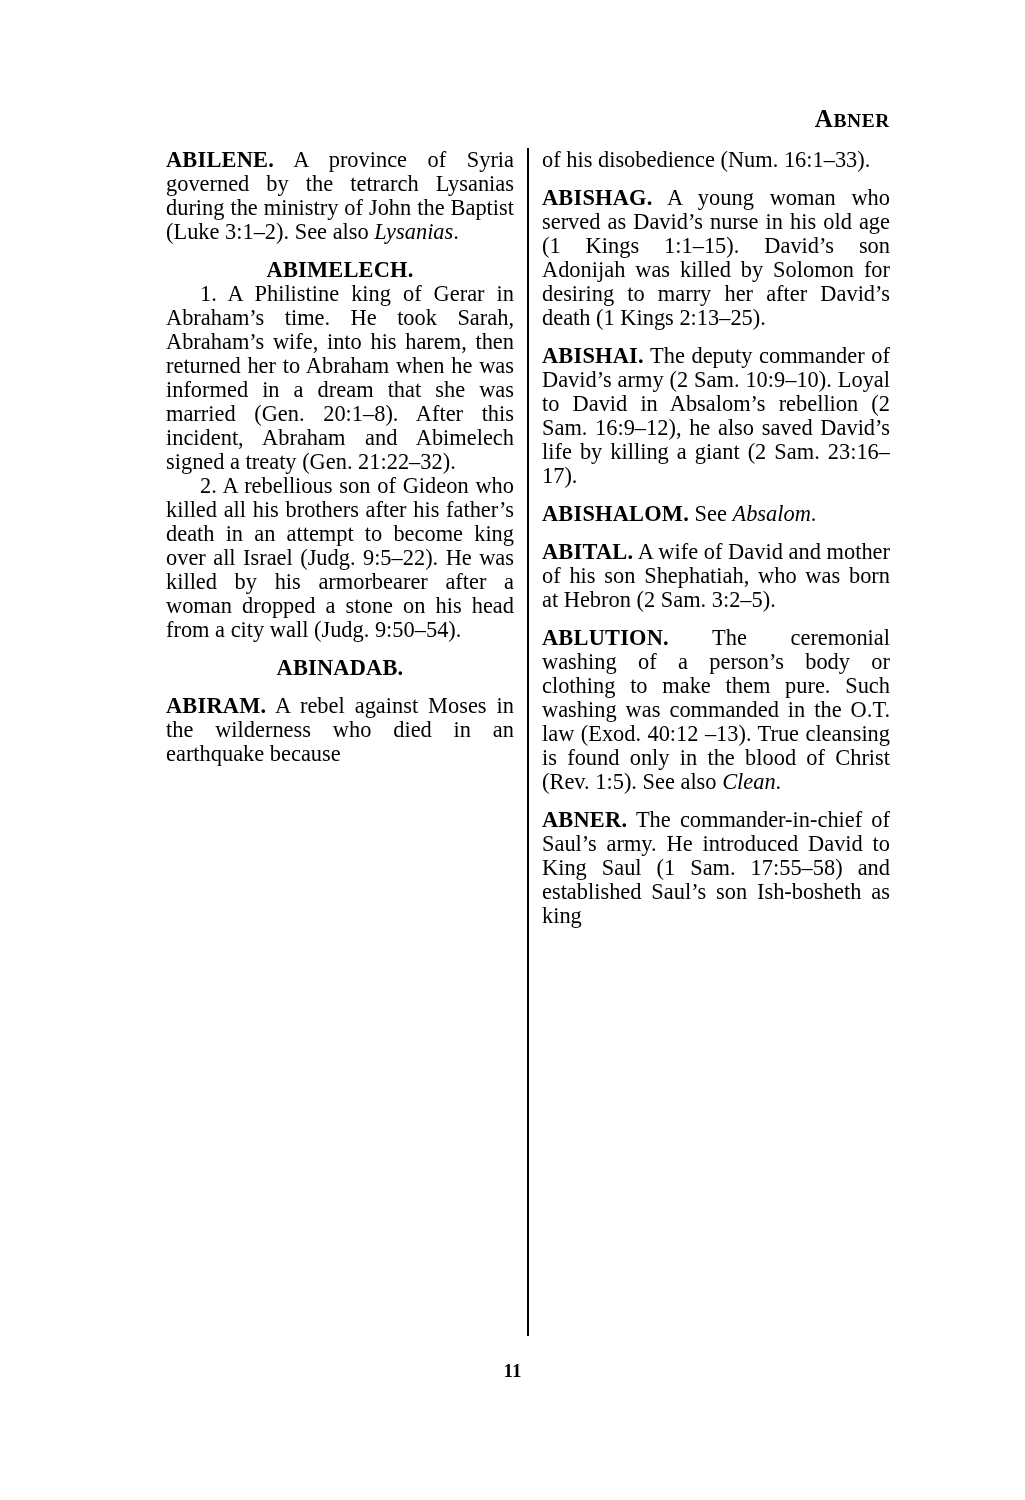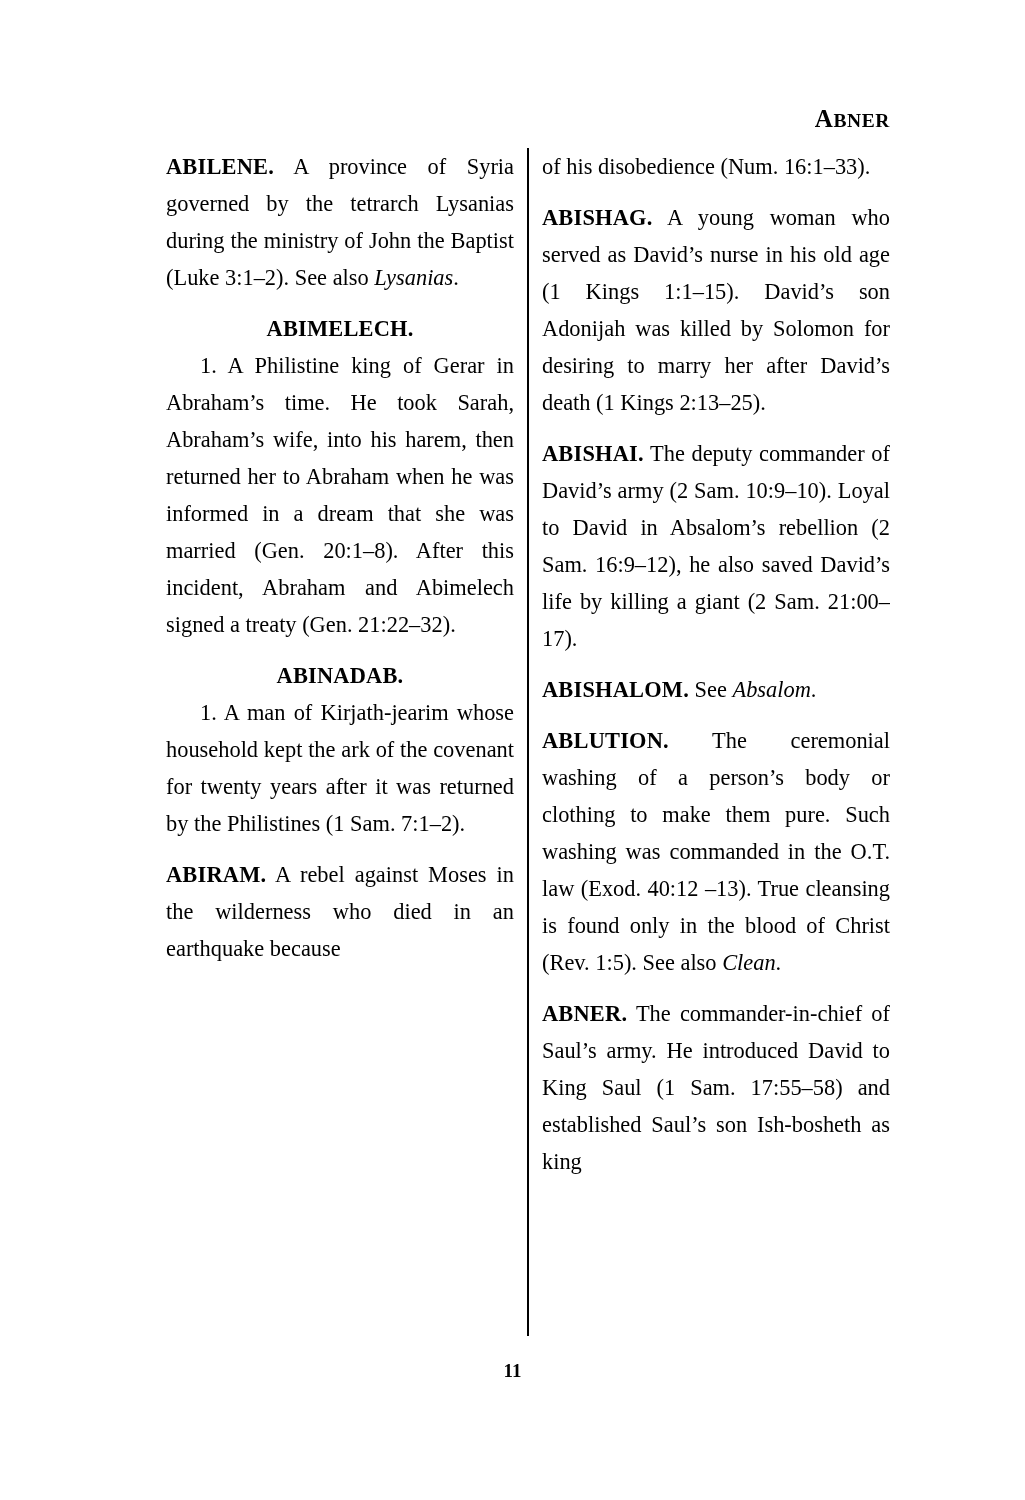--- a/index.html
+++ b/index.html
@@ -64,21 +64,21 @@
     top: 0px;
     width: 2px;
     height: 1188px;
     background: #000000;
   }
 
   
   .entry {
     margin: 0 0 0 0;
     font-size: 22.4px;
-    line-height: 37px;
+    line-height: 24px;
     text-align: justify;
     text-justify: inter-word;
     -webkit-hyphens: none;
     hyphens: none;
     word-spacing: 0px;
   }
   .entry + .entry {
     margin-top: 14px;
   }
   .entry.tight {
@@ -133,48 +133,51 @@
     <div class="col col-left">
 
       <p class="entry tight">
         <span class="headword">ABILENE.</span><span> A province of Syria governed by the tetrarch Lysanias during the ministry of John the Baptist (Luke 3:1–2). See also </span><span class="xref">Lysanias</span><span>.</span>
       </p>
 
       <p class="entry heading-only">
         <span class="headword">ABIMELECH.</span>
       </p>
       <p class="entry sense">1. A Philistine king of Gerar in Abraham’s time. He took Sarah, Abraham’s wife, into his harem, then returned her to Abraham when he was informed in a dream that she was married (Gen. 20:1–8). After this incident, Abraham and Abimelech signed a treaty (Gen. 21:22–32).</p>
+      <p class="entry sense">2.  A rebellious son of Gideon who killed all his brothers after his father’s death in an attempt to become king over all Israel (Judg. 9:5–22). He was killed by his armorbearer after a woman dropped a stone on his head from a city wall (Judg. 9:50–54).</p>
 
       <p class="entry heading-only">
         <span class="headword">ABINADAB.</span>
       </p>
-      <p class="entry sense">1. A man of Kirjath-jearim whose household kept the ark of the covenant for twenty years after it was returned by the Philistines (1 Sam. 7:1–2).</p>
 
       <p class="entry last-justified">
         <span class="headword">ABIRAM.</span><span> A rebel against Moses in the wilderness who died in an earthquake because</span>
       </p>
 
     </div>
 
     <div class="col col-right">
 
       <p class="entry tight last-justified">of his disobedience (Num. 16:1–33).</p>
 
       <p class="entry">
         <span class="headword">ABISHAG.</span><span> A young woman who served as David’s nurse in his old age (1 Kings 1:1–15). David’s son Adonijah was killed by Solomon for desiring to marry her after David’s death (1 Kings 2:13–25).</span>
       </p>
 
       <p class="entry">
-        <span class="headword">ABISHAI.</span><span> The deputy commander of David’s army (2 Sam. 10:9–10). Loyal to David in Absalom’s rebellion (2 Sam. 16:9–12), he also saved David’s life by killing a giant (2 Sam. 21:00–17).</span>
+        <span class="headword">ABISHAI.</span><span> The deputy commander of David’s army (2 Sam. 10:9–10). Loyal to David in Absalom’s rebellion (2 Sam. 16:9–12), he also saved David’s life by killing a giant (2 Sam. 23:16–17).</span>
       </p>
 
       <p class="entry">
         <span class="headword">ABISHALOM.</span><span> See </span><span class="xref">Absalom</span><span>.</span>
       </p>
 
+      <p class="entry">
+        <span class="headword">ABITAL.</span><span> A wife of David and mother of his son Shephatiah, who was born at Hebron (2 Sam. 3:2–5).</span>
+      </p>
 
       <p class="entry">
         <span class="headword">ABLUTION.</span><span> The ceremonial washing of a person’s body or clothing to make them pure. Such washing was commanded in the O.T. law (Exod. 40:12 –13). True cleansing is found only in the blood of Christ (Rev. 1:5). See also </span><span class="xref">Clean</span><span>.</span>
       </p>
 
       <p class="entry last-justified">
         <span class="headword">ABNER.</span><span> The commander-in-chief of Saul’s army. He introduced David to King Saul (1 Sam. 17:55–58) and established Saul’s son Ish-bosheth as king</span>
       </p>
 
     </div>

